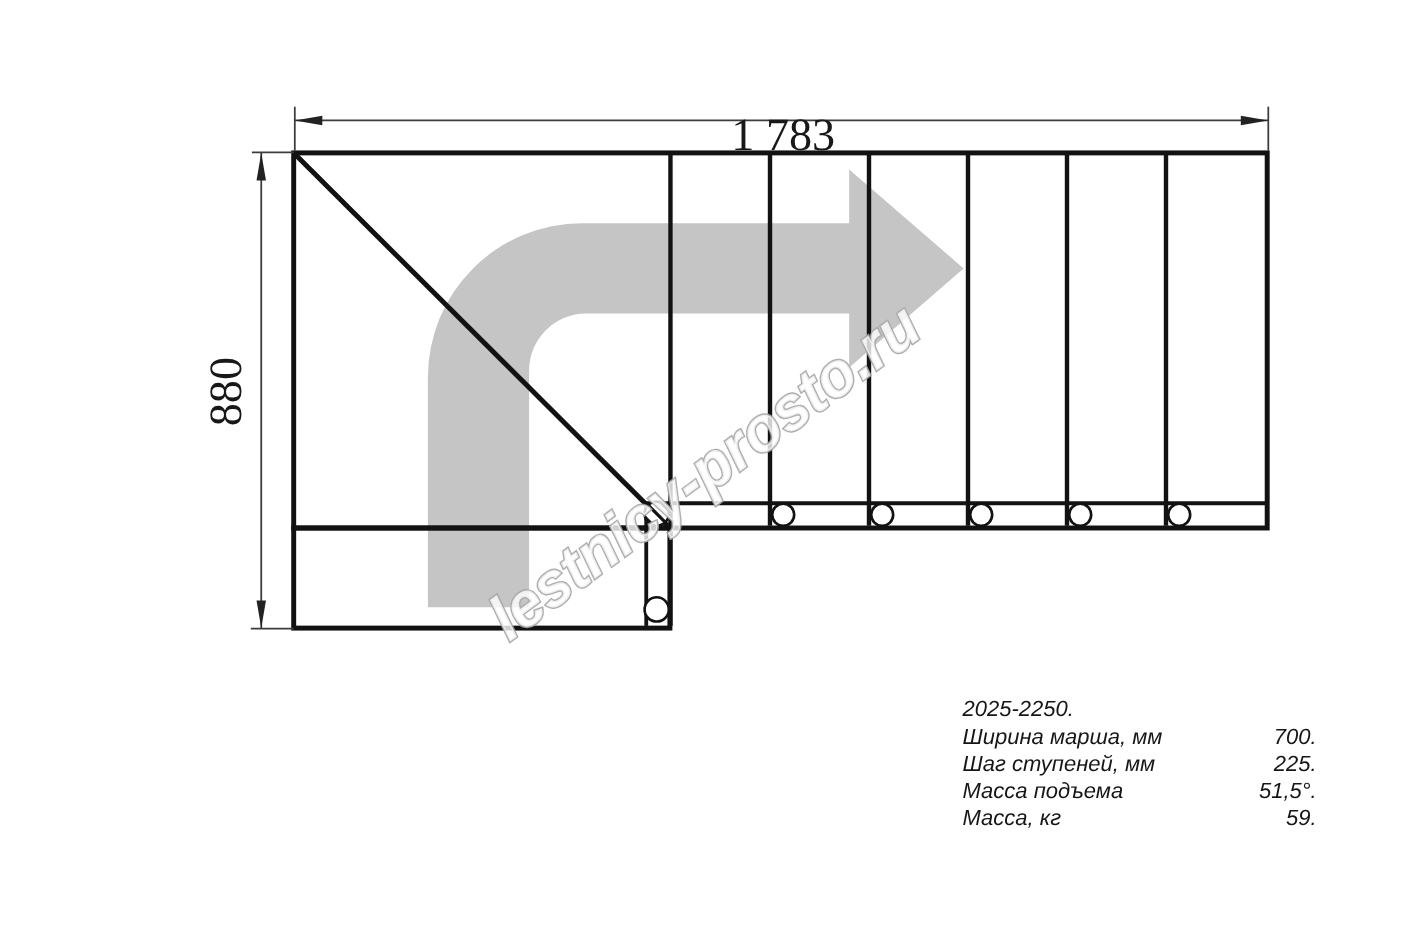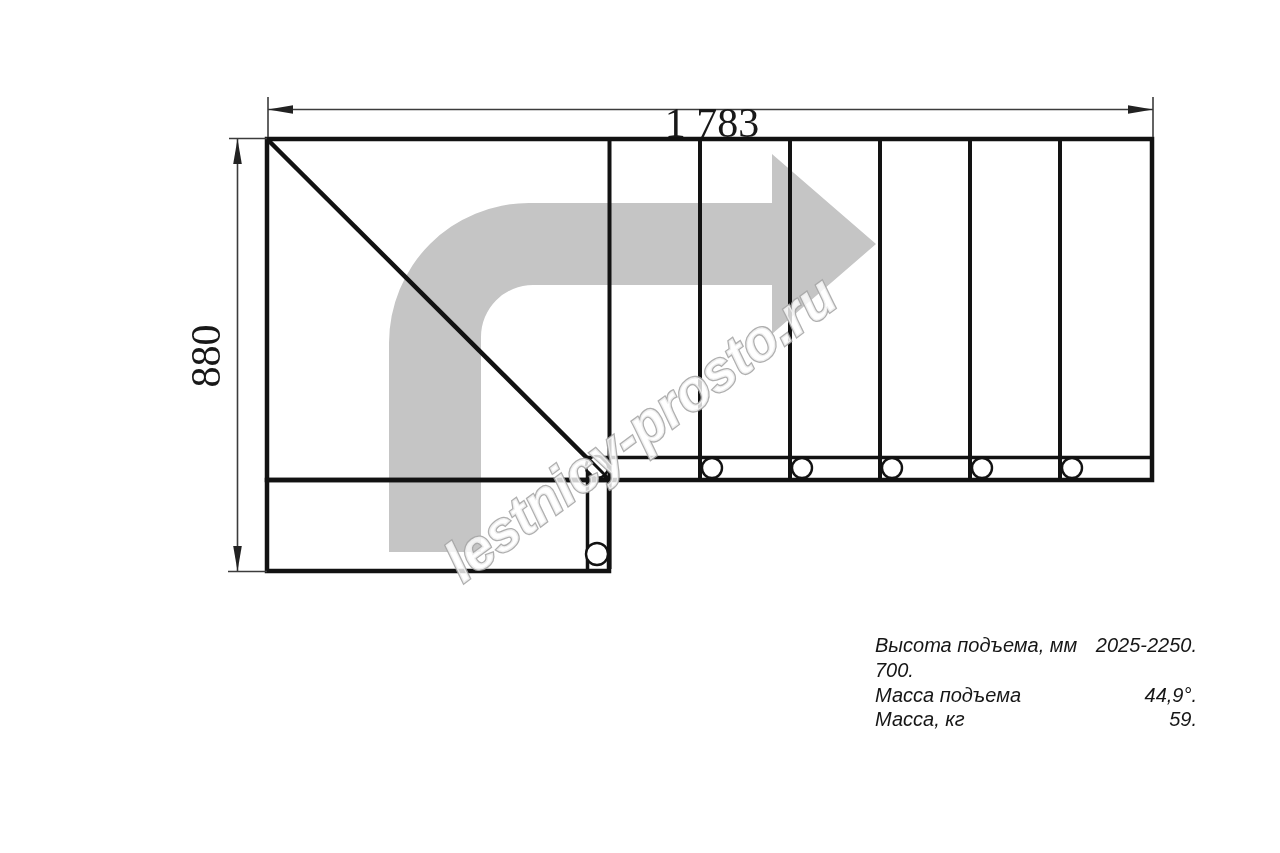--- a/index.html
+++ b/index.html
@@ -126,33 +126,37 @@
 
     <text class="wm-text" x="640" y="448" text-anchor="middle" textLength="470" lengthAdjust="spacingAndGlyphs" transform="rotate(-36.5 640 428)">lestnicy-prosto.ru</text>
   </svg>
 
   <div class="dim-label dim-label-width">1 783</div>
   <div class="dim-label dim-label-height">880</div>
 
   <div class="spec-table">
 
       <div class="spec-row">
-        <span class="spec-label">Высота подъема, мм</span>
         <span class="spec-value">2025-2250.</span>
       </div>
 
       <div class="spec-row">
+        <span class="spec-label">Ширина марша, мм</span>
         <span class="spec-value">700.</span>
       </div>
 
+      <div class="spec-row">
+        <span class="spec-label">Шаг ступеней, мм</span>
+        <span class="spec-value">225.</span>
+      </div>
 
 
       <div class="spec-row">
         <span class="spec-label">Масса подъема</span>
-        <span class="spec-value">44,9°.</span>
+        <span class="spec-value">51,5°.</span>
       </div>
 
       <div class="spec-row">
         <span class="spec-label">Масса, кг</span>
         <span class="spec-value">59.</span>
       </div>
     </div>
 
 </div>
 

